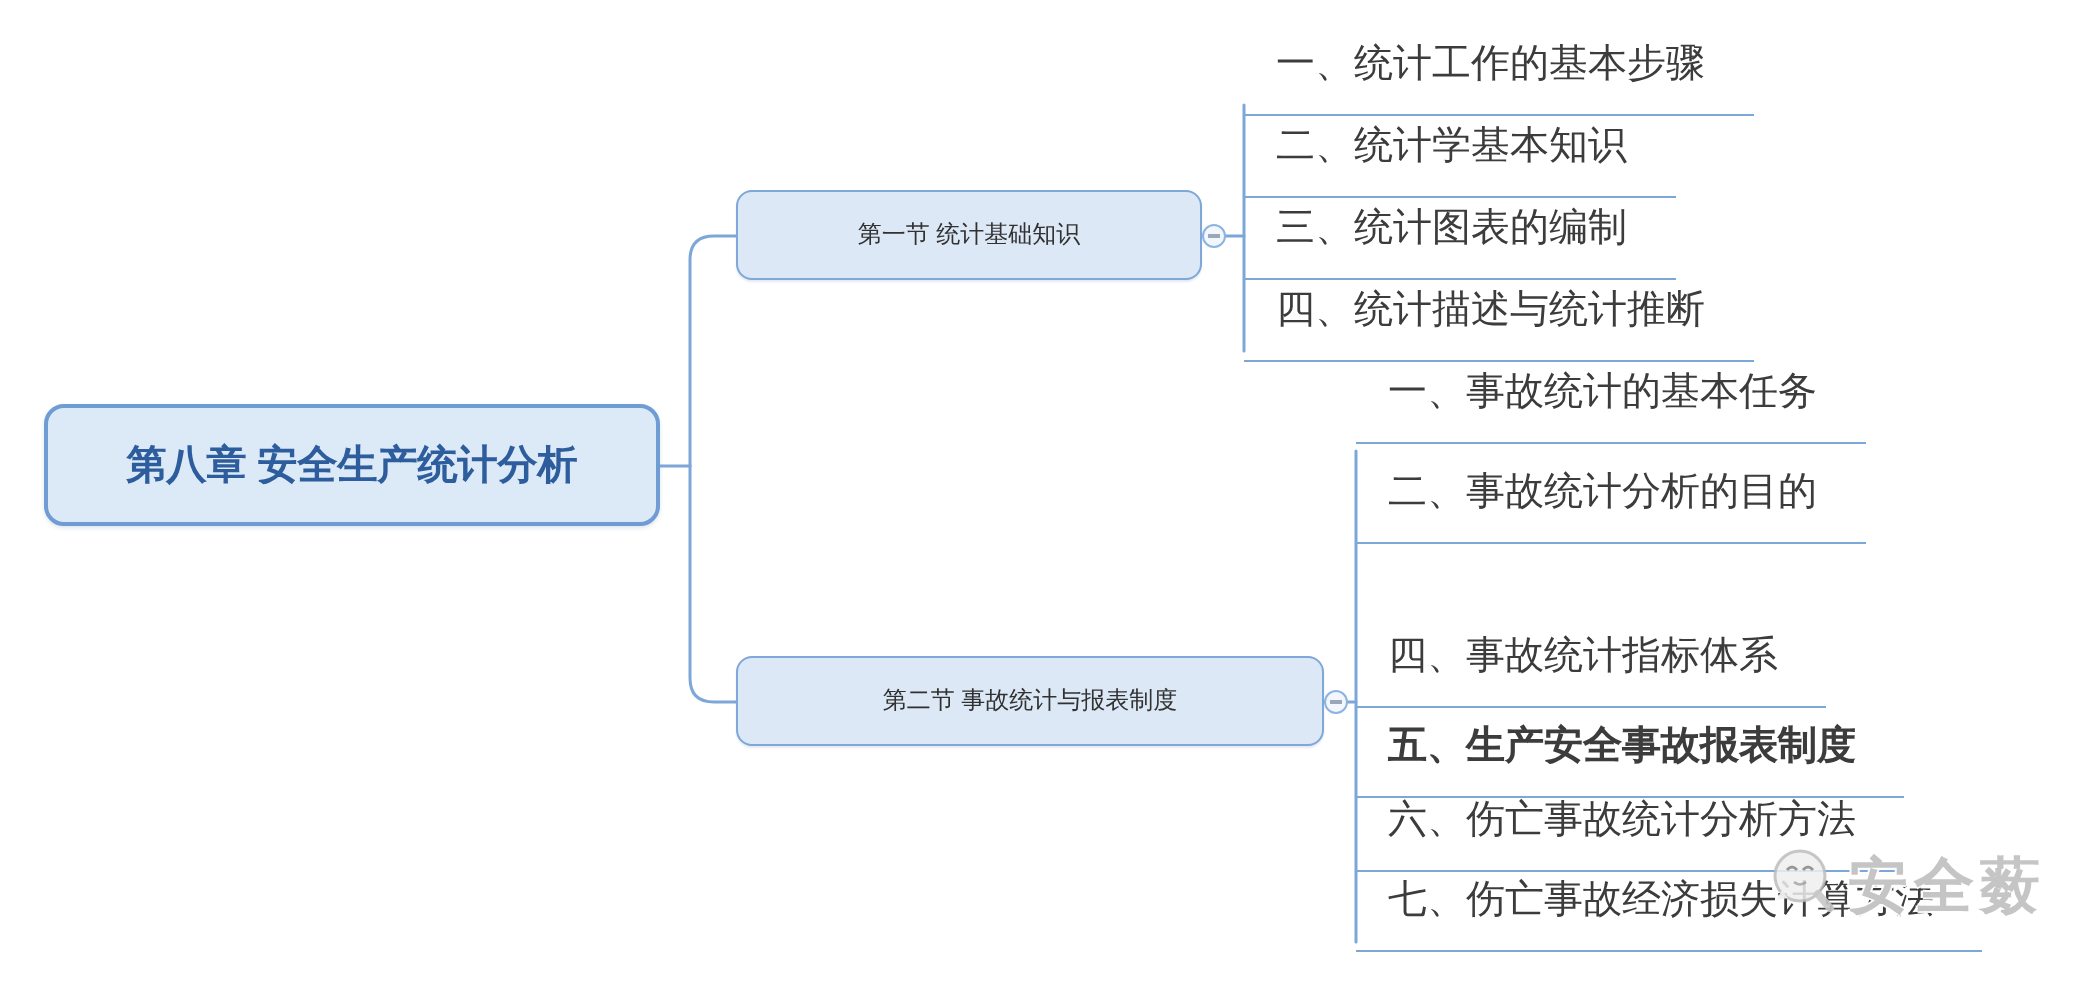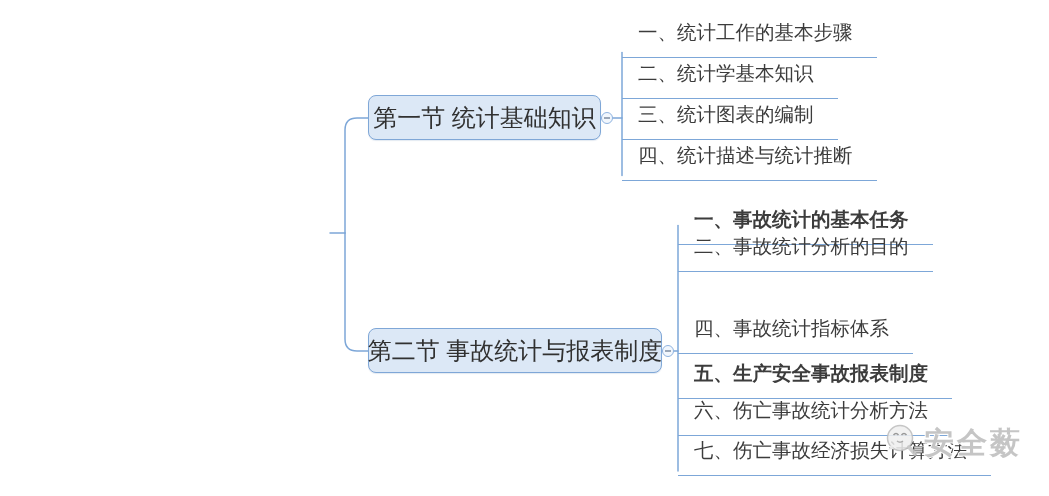--- a/index.html
+++ b/index.html
@@ -13,41 +13,41 @@
     box-sizing:border-box;z-index:1;white-space:nowrap;
   }
   .root-node{
     left:22px;top:202px;width:308px;height:61px;
     background:#dce9f7;border:2px solid #6f9cd3;border-radius:10px;
     color:#2e5d9d;font-size:20px;font-weight:bold;
     box-shadow:0 1px 2px rgba(120,150,190,.25);
   }
   .branch-node{
     background:#dce8f6;border:1.5px solid #7fa7d7;border-radius:8px;
-    color:#313131;font-size:24px;
+    color:#313131;font-size:12px;
     box-shadow:0 1px 1px rgba(120,150,190,.2);
   }
   .branch-1{left:368px;top:95px;width:233px;height:45px;}
   .branch-2{left:368px;top:328px;width:294px;height:45px;}
   .collapse-btn{
     position:absolute;width:12px;height:12px;border-radius:50%;
     background:#f2f7fd;border:1px solid #8fb3e0;box-sizing:border-box;
     z-index:2;display:flex;align-items:center;justify-content:center;
   }
   .collapse-btn .minus{width:6px;height:1.5px;background:#9aa7b8;}
   .btn-1{left:601px;top:112px;}
   .btn-2{left:662px;top:345px;}
   .leaf{
     position:absolute;z-index:1;white-space:nowrap;
     font-size:19.5px;line-height:26px;color:#3c3c3c;
     padding:0 24px 12px 16px;border-bottom:1.5px solid #7da7d8;
   }
   .s1{left:622px;}  .s2{left:678px;}
   .s1.r1{top:19px;} .s1.r2{top:60px;} .s1.r3{top:101px;} .s1.r4{top:142px;}
-  .s2.r1{top:206px;font-weight:bold;} .s2.r2{top:233px;} .s2.r3{top:274px;} .s2.r4{top:315px;text-align:right;}
+  .s2.r1{top:183px;} .s2.r2{top:233px;} .s2.r3{top:274px;} .s2.r4{top:315px;text-align:right;}
   .s2.r5{top:360px;font-weight:bold;} .s2.r6{top:397px;} .s2.r7{top:437px;}
   .watermark{
     position:absolute;left:884px;top:423px;z-index:3;
     display:flex;align-items:flex-start;gap:4px;pointer-events:none;
   }
   .watermark-text{
     font-size:30px;font-weight:bold;letter-spacing:3px;
     color:rgba(140,140,140,0.5);
     text-shadow:0 1px 0 rgba(255,255,255,.95),0 -1px 0 rgba(255,255,255,.95),
                 1px 0 0 rgba(255,255,255,.95),-1px 0 0 rgba(255,255,255,.95);
@@ -63,20 +63,21 @@
       <path d="M330,233 H345"></path>
       <path d="M345,233 V130 Q345,118 357,118 H368"></path>
       <path d="M345,233 V339 Q345,351 357,351 H368"></path>
       <path d="M600,118 H622"></path>
       <path d="M622,52.5 V175.5"></path>
       <path d="M662,351 H678"></path>
       <path d="M678,225.5 V471"></path>
     </g>
   </svg>
 
+  <div class="node root-node">第八章 安全生产统计分析</div>
 
   <div class="node branch-node branch-1">第一节 统计基础知识</div>
   <div class="node branch-node branch-2">第二节 事故统计与报表制度</div>
 
   <div class="collapse-btn btn-1">
       <span class="minus"></span>
     </div>
   <div class="collapse-btn btn-2">
       <span class="minus"></span>
     </div>

